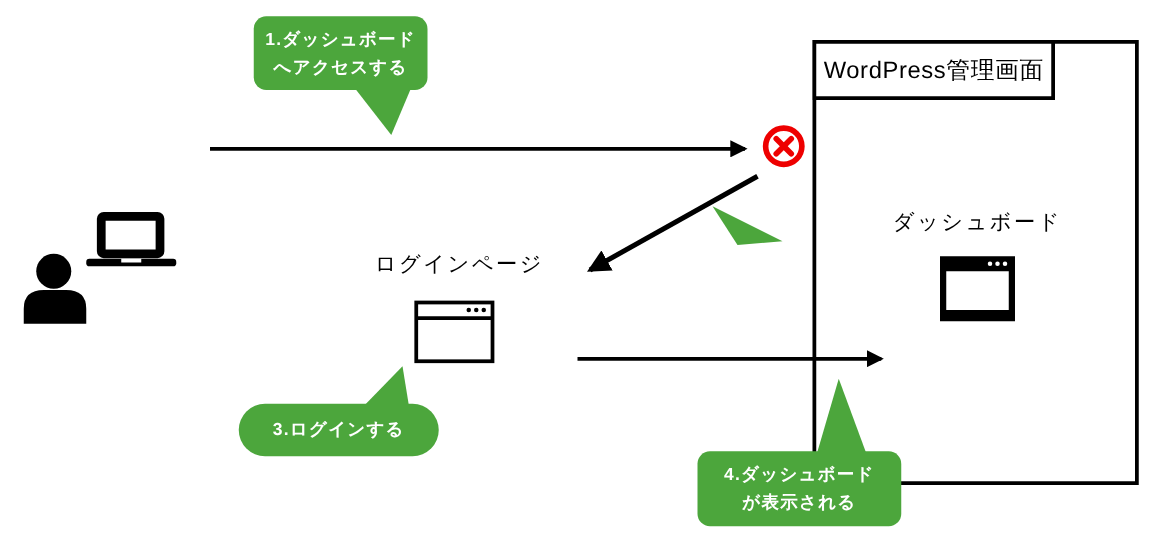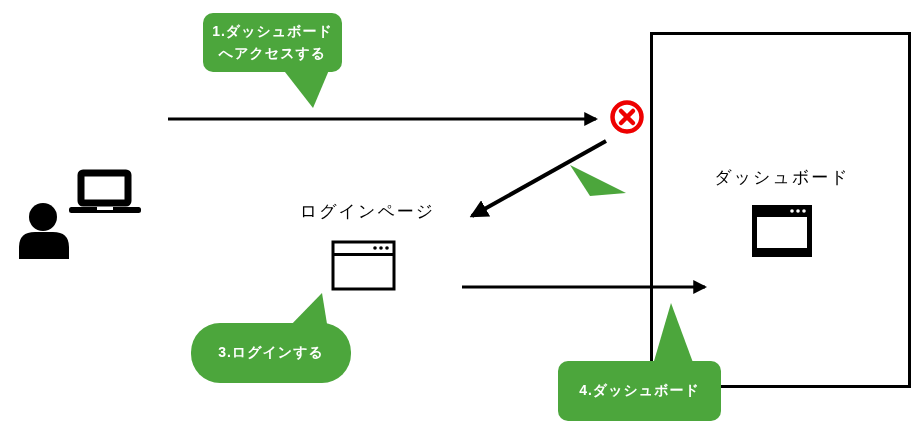--- a/index.html
+++ b/index.html
@@ -36,29 +36,30 @@
   .stroke-red{stroke:var(--red);}
   
   .bubble{
     position:absolute;background:var(--green);border-radius:10px;
     color:#fff;font-size:14px;font-weight:bold;letter-spacing:1px;
     display:flex;flex-direction:column;align-items:center;justify-content:center;
     line-height:1.55;z-index:3;text-align:center;box-sizing:border-box;white-space:nowrap;
   }
   #bubble-1{left:203px;top:13px;width:139px;height:59px;}
   #bubble-2{left:550px;top:187px;width:164px;height:57px;}
-  #bubble-3{left:191px;top:323px;width:160px;height:60px;border-radius:29px;}
+  #bubble-3{left:191px;top:323px;width:160px;height:42px;border-radius:29px;}
   #bubble-4{left:558px;top:361px;width:163px;height:60px;}
 </style>
 </head>
 <body>
 
 <div id="canvas">
 
   <div id="admin-box"></div>
+  <div id="admin-box-label">WordPress管理画面</div>
 
   <div id="login-page-label" class="actor-label">ログインページ</div>
   <div id="dashboard-label" class="actor-label">ダッシュボード</div>
 
   <svg id="overlay" width="924" height="429" viewBox="0 0 924 429">
     <defs>
       <marker id="arrowhead" viewBox="0 0 10 10" refX="8.5" refY="5" markerWidth="4.6" markerHeight="4.6" orient="auto-start-reverse">
         <path d="M0,0 L10,5 L0,10 z" class="fill-ink"></path>
       </marker>
     </defs>
@@ -109,15 +110,16 @@
   <div id="bubble-1" class="bubble">
     <span>1.ダッシュボード</span>
     <span>へアクセスする</span>
   </div>
   <div id="bubble-3" class="bubble">
     <span>3.ログインする</span>
     <span></span>
   </div>
   <div id="bubble-4" class="bubble">
     <span>4.ダッシュボード</span>
+    <span>が表示される</span>
   </div>
 
 </div>
 
 </body></html>

